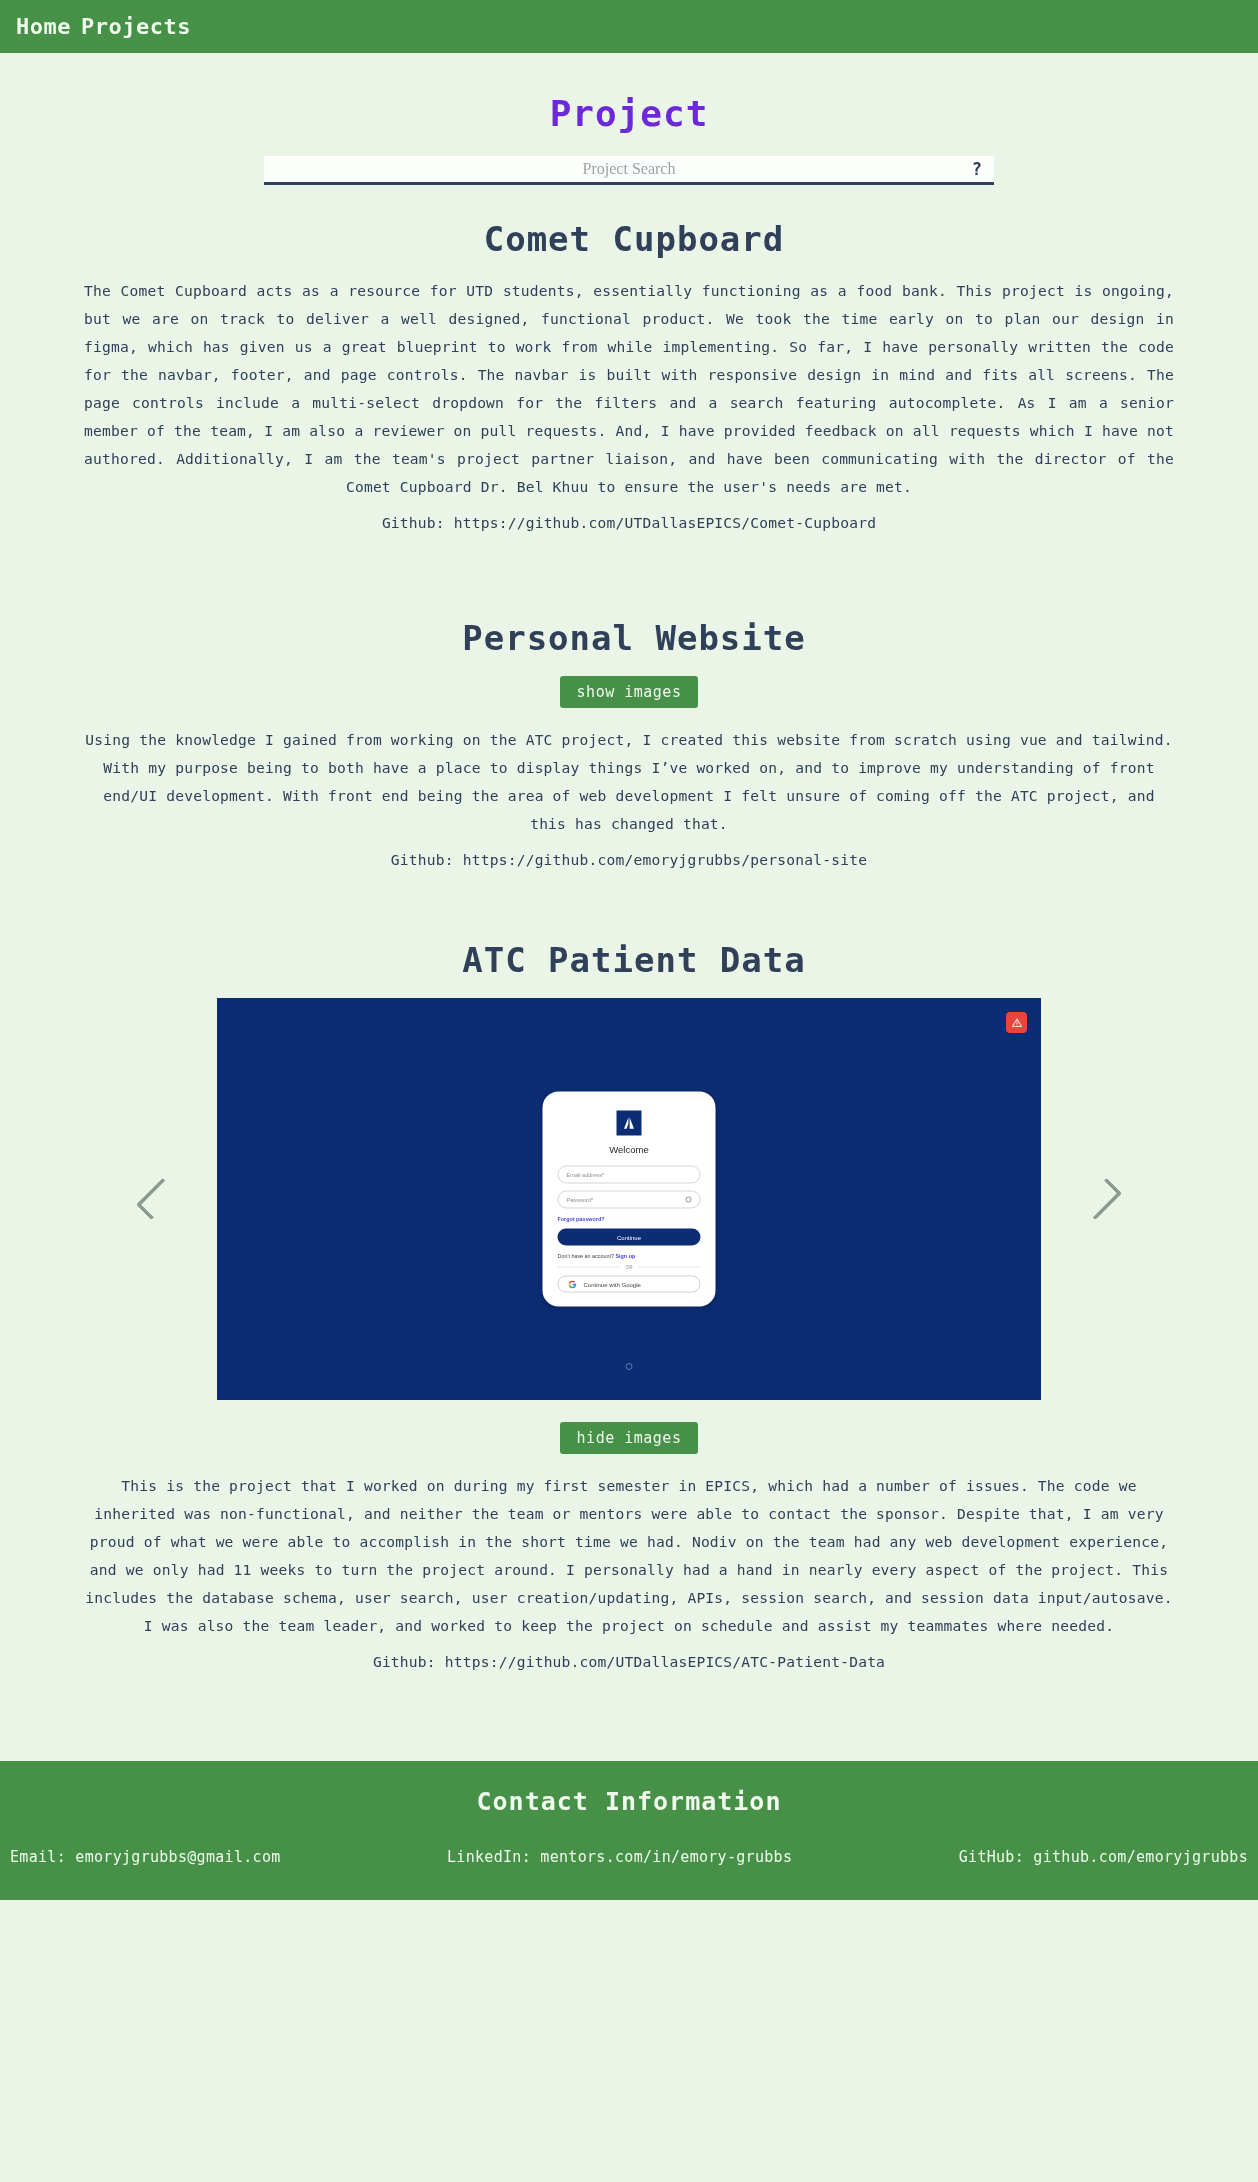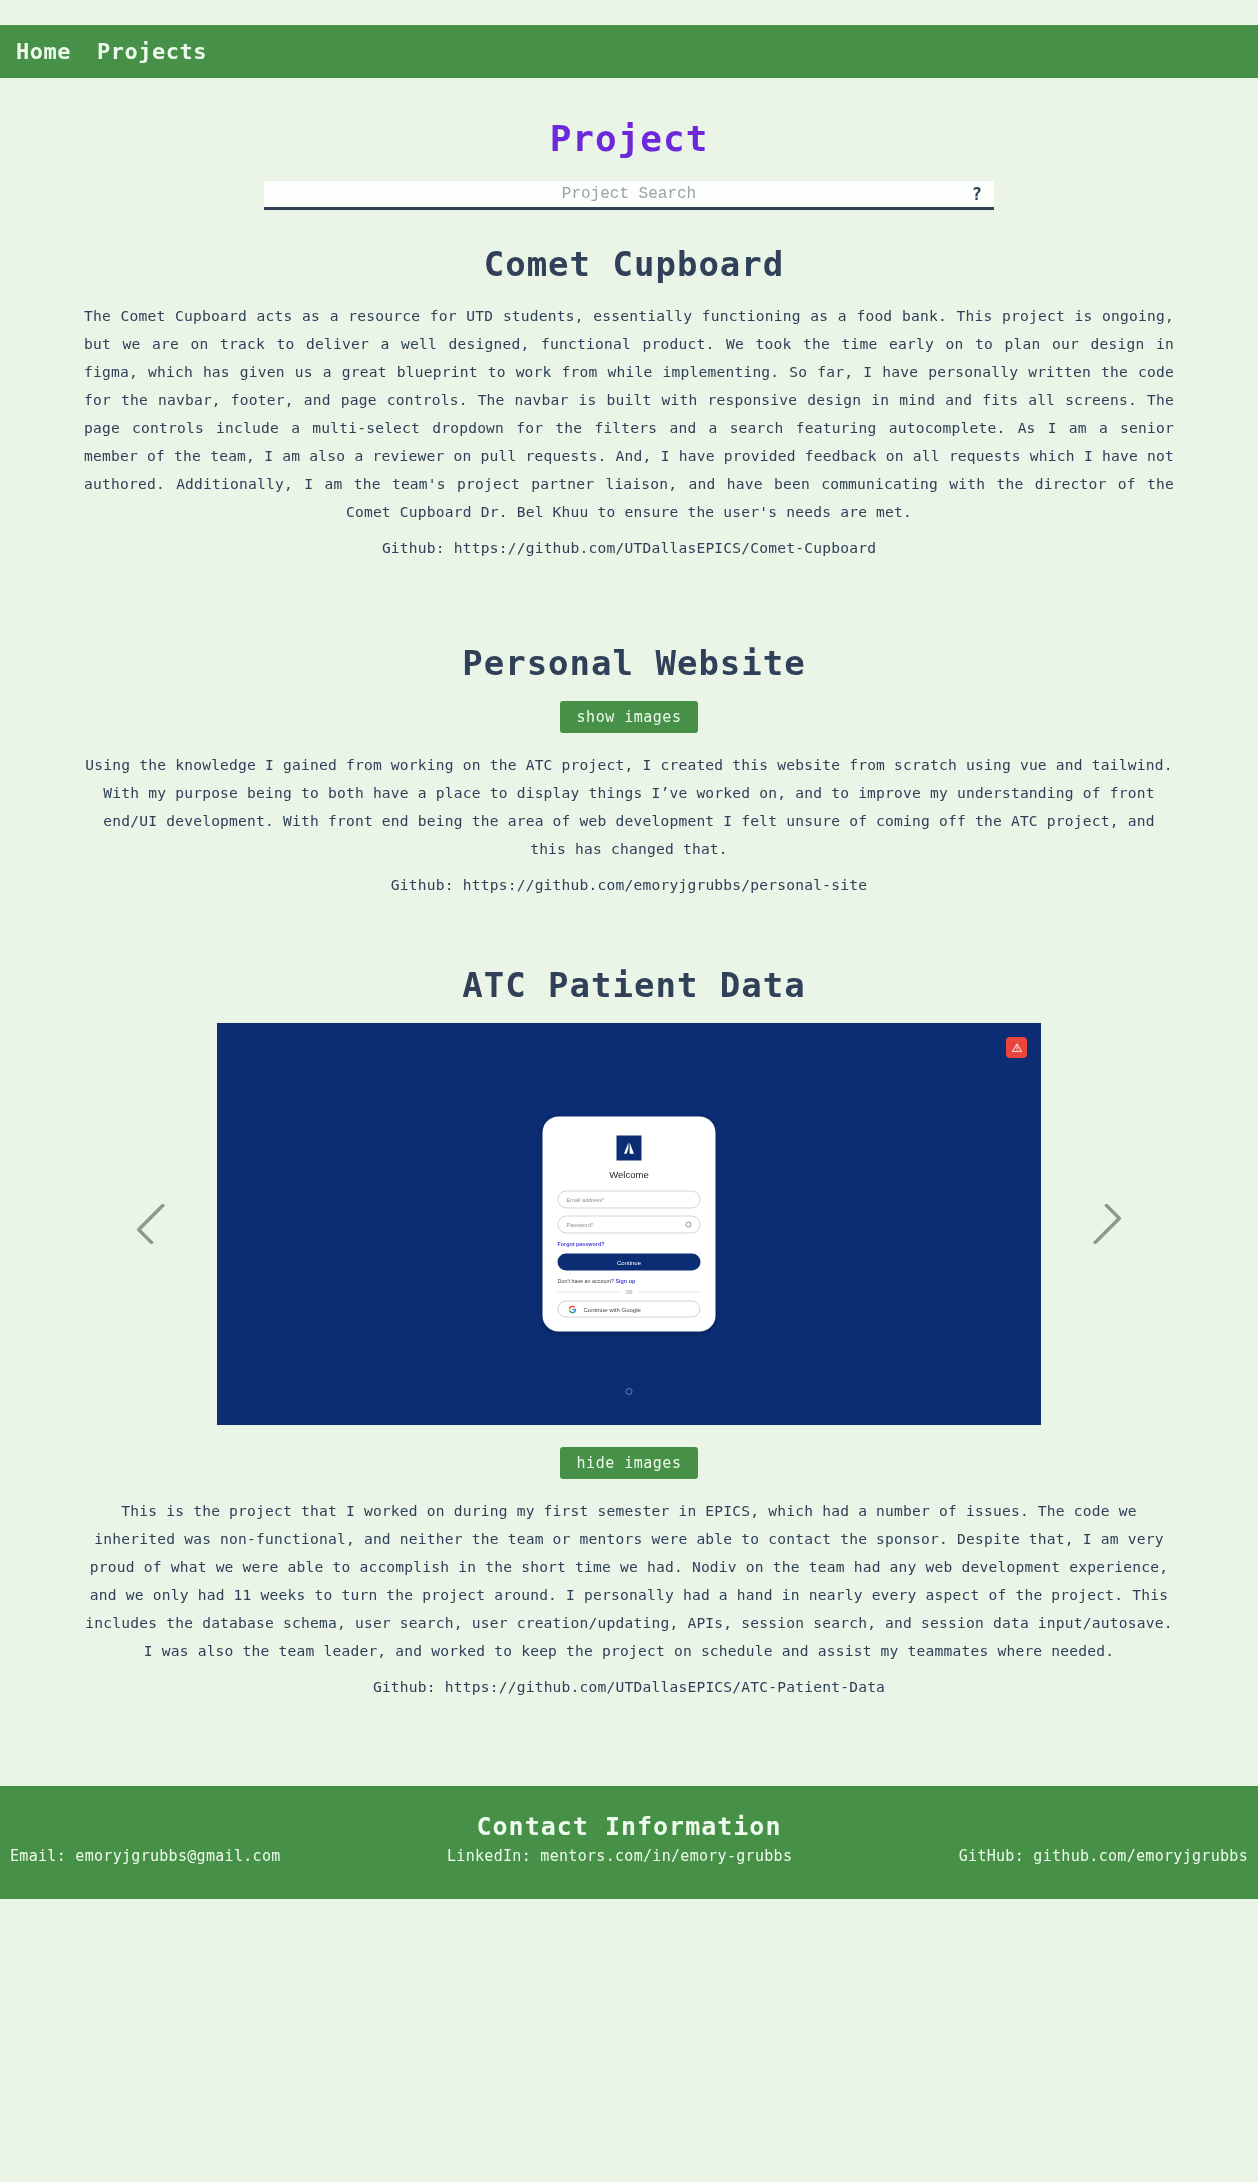--- a/index.html
+++ b/index.html
@@ -11,23 +11,22 @@
     color: #2f4058;
     -webkit-font-smoothing: antialiased;
   }
 
   
   .navbar {
     background: #479048;
     height: 53px;
     display: flex;
     align-items: center;
-    gap: 26px;
+    gap: 10px;
     padding: 0 16px;
-    margin-top: 25px;
   }
   .nav-link {
     color: #eefaec;
     font-size: 22px;
     font-weight: 700;
     letter-spacing: 0.5px;
     text-decoration: none;
     cursor: pointer;
     line-height: 1;
   }
@@ -57,21 +56,21 @@
     background: #fdfffd;
     border-bottom: 3px solid #2f4058;
     height: 29px;
     position: relative;
   }
   .search-input {
     flex: 1;
     border: 0;
     outline: none;
     background: transparent;
-    font-family: Liberation Mono, monospace;
+    font-family: Liberation Serif, serif;
     font-size: 16px;
     color: #3b82f6;
     text-align: center;
     padding: 0 24px 0 24px;
     height: 100%;
   }
   .search-input::placeholder { color: #9aa3a8; opacity: 1; }
   .search-help {
     position: absolute;
     right: 12px;
@@ -268,21 +267,21 @@
     background: #479048;
     padding: 26px 0 34px 0;
     margin-top: 44px;
   }
   .footer-title {
     text-align: center;
     color: #eefaec;
     font-size: 25px;
     font-weight: 700;
     letter-spacing: 1px;
-    margin: 0 0 6px 0;
+    margin: 0 0 32px 0;
   }
   .footer-row {
     display: flex;
     justify-content: space-between;
     align-items: center;
     padding: 0 10px;
     color: #eefaec;
     font-size: 15px;
     letter-spacing: 0.3px;
   }

